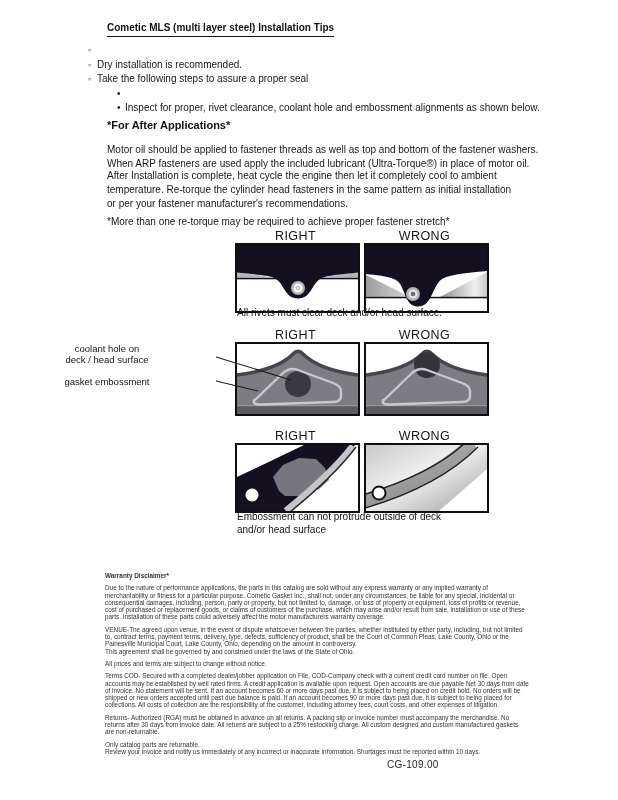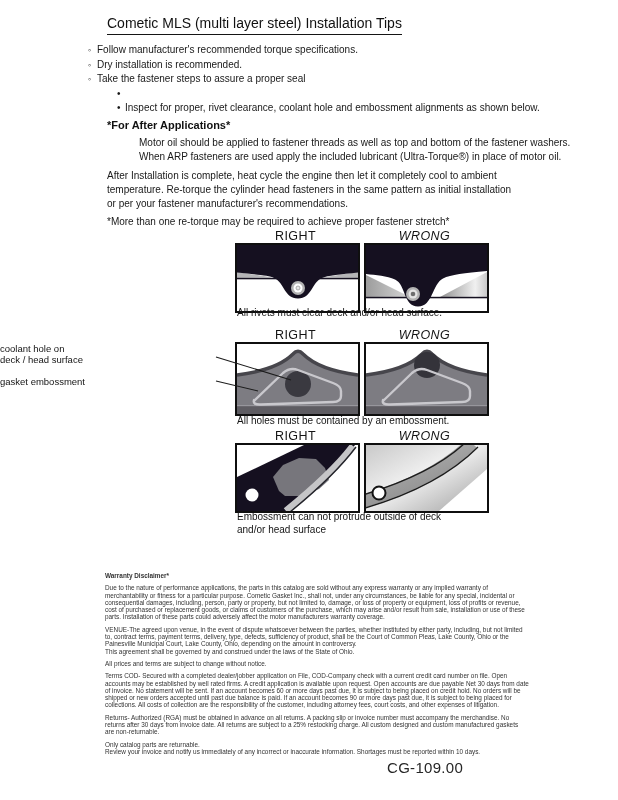--- a/index.html
+++ b/index.html
@@ -1,72 +1,71 @@
 <!DOCTYPE html>
 <html><head>
 <meta charset="utf-8">
 <style>
   html,body{margin:0;padding:0;background:#ffffff;}
   .page{position:relative;width:618px;height:800px;background:#ffffff;
         font-family:"Liberation Sans",sans-serif;color:#1b1b1b;overflow:hidden;}
   .abs{position:absolute;}
 
-  .doc-title{left:107px;top:15px;font-size:14px;font-weight:normal;color:#111;
+  .doc-title{left:107px;top:22px;font-size:10px;font-weight:bold;color:#111;
              border-bottom:1.6px solid #151515;padding-bottom:2.5px;display:inline-block;}
 
   .tips{left:88px;top:43px;font-size:10px;line-height:14.5px;color:#181818;width:460px;}
   .tip-row{display:flex;align-items:flex-start;}
   .tip-row.sub{margin-left:29px;}
   .b-main{width:9px;font-size:9px;line-height:14.5px;}
   .b-sub{width:8px;font-size:10px;line-height:14.5px;}
 
   .diesel-h{left:107px;top:119px;font-size:11px;font-weight:bold;color:#111;}
   .para{left:107px;width:440px;font-size:10px;line-height:14px;white-space:pre-line;color:#181818;}
-  .p1{top:136px;margin-left:32px;} .p2{top:169px;} .p3{top:215px;}
+  .p1{top:143px;} .p2{top:169px;} .p3{top:215px;}
 
   .fig{left:0;width:618px;}
   .fig1{top:229px;height:100px;} .fig2{top:326px;height:103px;} .fig3{top:429px;height:112px;}
   .fig-label{position:absolute;width:125px;text-align:center;font-size:12.5px;
              letter-spacing:0.4px;color:#141414;}
-  .fl-right{left:233px;} .fl-wrong{left:362px;font-style:italic;}
+  .fl-right{left:233px;} .fl-wrong{left:362px;}
   .panel{position:absolute;width:121px;height:66px;border:2px solid #0f0f0f;background:#fff;}
   .panel.tall{height:70px;}
   .panel svg{display:block;}
   .p-right{left:235px;} .p-wrong{left:364px;}
   .caption{position:absolute;left:237px;font-size:10px;line-height:12.5px;
            color:#141414;white-space:pre-line;width:330px;}
-  .annot{position:absolute;left:0;width:214px;text-align:left;font-size:9.5px;
+  .annot{position:absolute;left:0;width:214px;text-align:center;font-size:9.5px;
          line-height:11px;color:#141414;white-space:pre-line;}
   .leaders{position:absolute;left:0;top:0;pointer-events:none;z-index:5;}
 
   .legal{left:105px;top:572px;width:424px;font-size:6.4px;line-height:7.3px;color:#333;}
   .legal .lh{font-weight:bold;margin:0 0 5px 0;}
   .legal .lp{margin:0 0 5px 0;white-space:pre-line;}
 
-  .footer-code{left:387px;top:759px;font-size:15px;letter-spacing:0.3px;color:#262626;}
+  .footer-code{left:387px;top:759px;font-size:10px;letter-spacing:0.3px;color:#262626;}
 </style>
 </head>
 <body>
 
 <div class="page">
 
   <div class="abs doc-title">Cometic MLS (multi layer steel) Installation Tips</div>
 
   <div class="abs tips">
     <div class="tip-row">
       <span class="b-main">◦</span>
-      <span>Follow manufacturer's recommended torque specifications.</span>
     </div>
     <div class="tip-row">
       <span class="b-main">◦</span>
       <span>Dry installation is recommended.</span>
     </div>
     <div class="tip-row">
       <span class="b-main">◦</span>
-      <span>Take the fastener steps to assure a proper seal</span>
+      <span>Take the following steps to assure a proper seal</span>
     </div>
     <div class="tip-row sub">
       <span class="b-sub">•</span>
     </div>
     <div class="tip-row sub">
       <span class="b-sub">•</span>
       <span>Inspect for proper, rivet clearance, coolant hole and embossment alignments as shown below.</span>
     </div>
   </div>
 
@@ -152,21 +151,20 @@
         <rect y="61" width="121" height="1.2" fill="#97969c"></rect>
         <path d="M17,57 L46,29 Q53,23 61,26 L96,39 Q104,42 104,47 L104,52 Q104,58 96,58 L24,60.5 Q15.5,61 17,56 Z" fill="none" stroke="#c9c8cd" stroke-width="2.4" stroke-linejoin="round"></path>
       </svg>
     </div>
 
     <svg class="leaders" width="618" height="103" viewBox="0 0 618 103">
       <line x1="216" y1="31" x2="291" y2="54" stroke="#1c1c1c" stroke-width="1.1"></line>
       <line x1="216" y1="55" x2="258" y2="65" stroke="#1c1c1c" stroke-width="1.1"></line>
     </svg>
 
-    <div class="caption" style="top:89px;">All holes must be contained by an embossment.</div>
   </div>
 
   <div class="abs fig fig3">
     <div class="fig-label fl-right" style="top:0;">RIGHT</div>
     <div class="fig-label fl-wrong" style="top:0;">WRONG</div>
 
     <div class="panel p-right" style="top:14px;">
       <svg width="121" height="66" viewBox="0 0 121 66">
         <rect width="121" height="66" fill="#ffffff"></rect>
         <path d="M0,32 L67,0 H118 C104,20 76,44 50,66 H0 Z" fill="#151020"></path>

